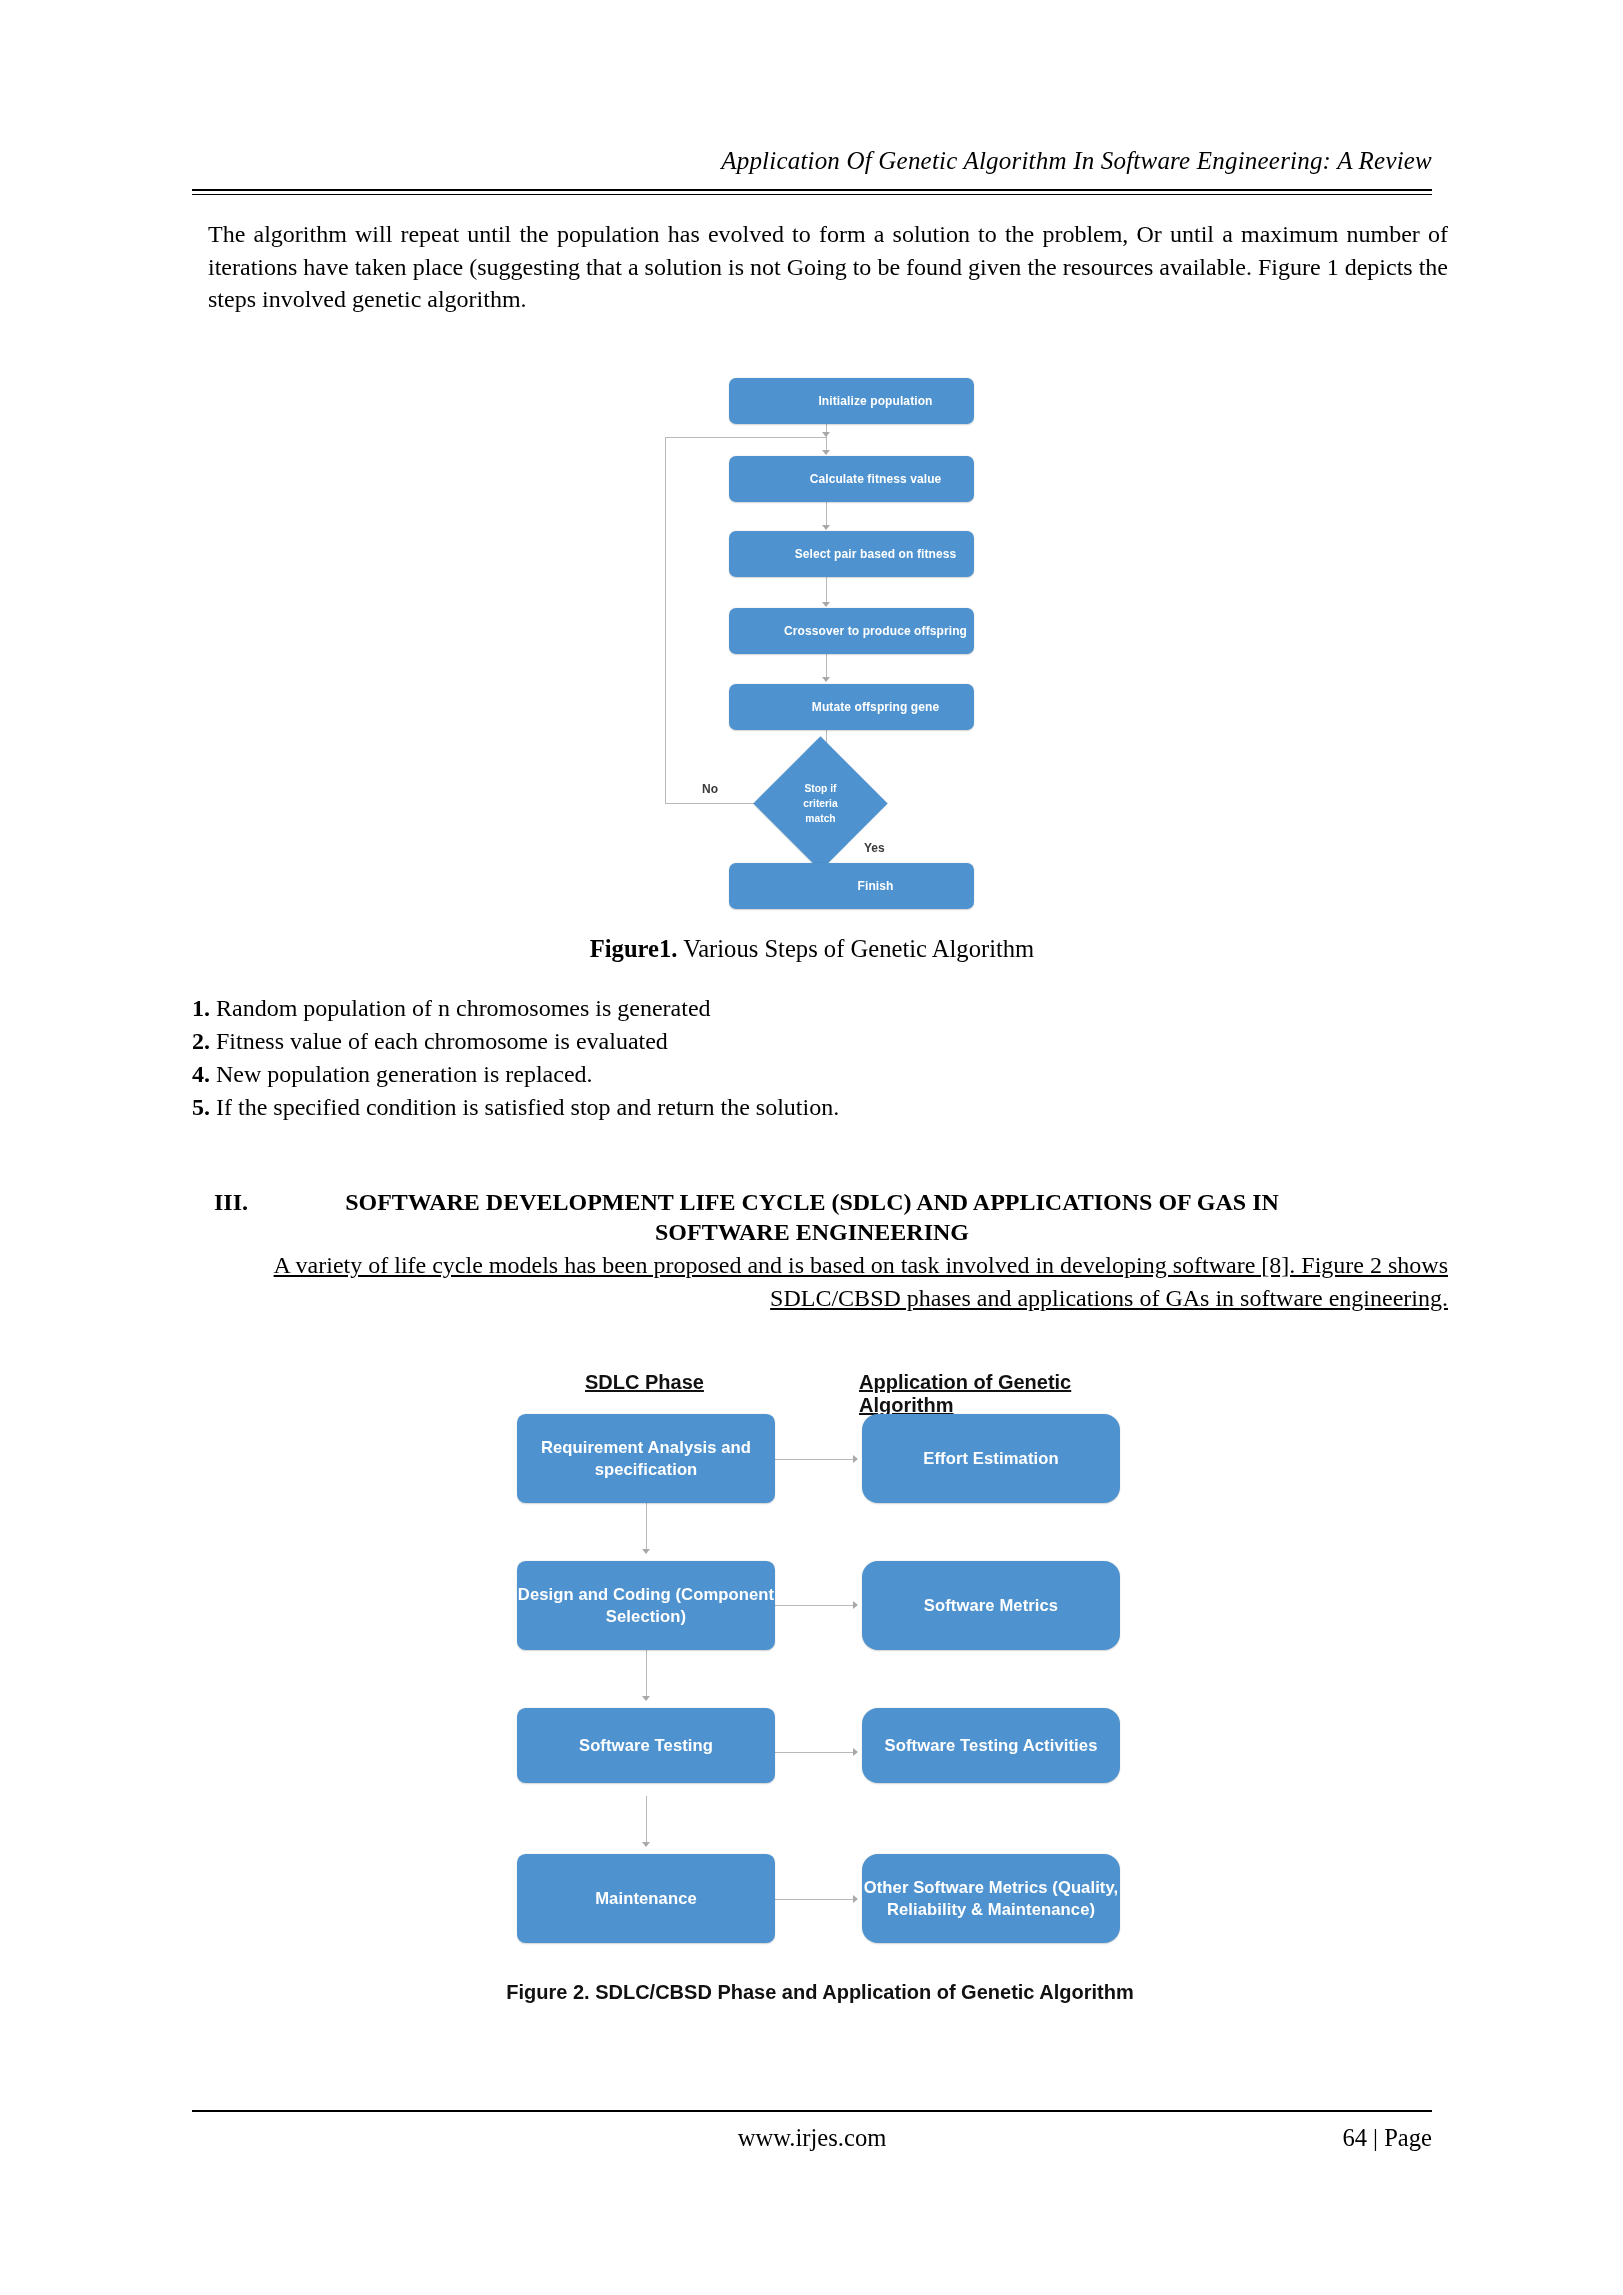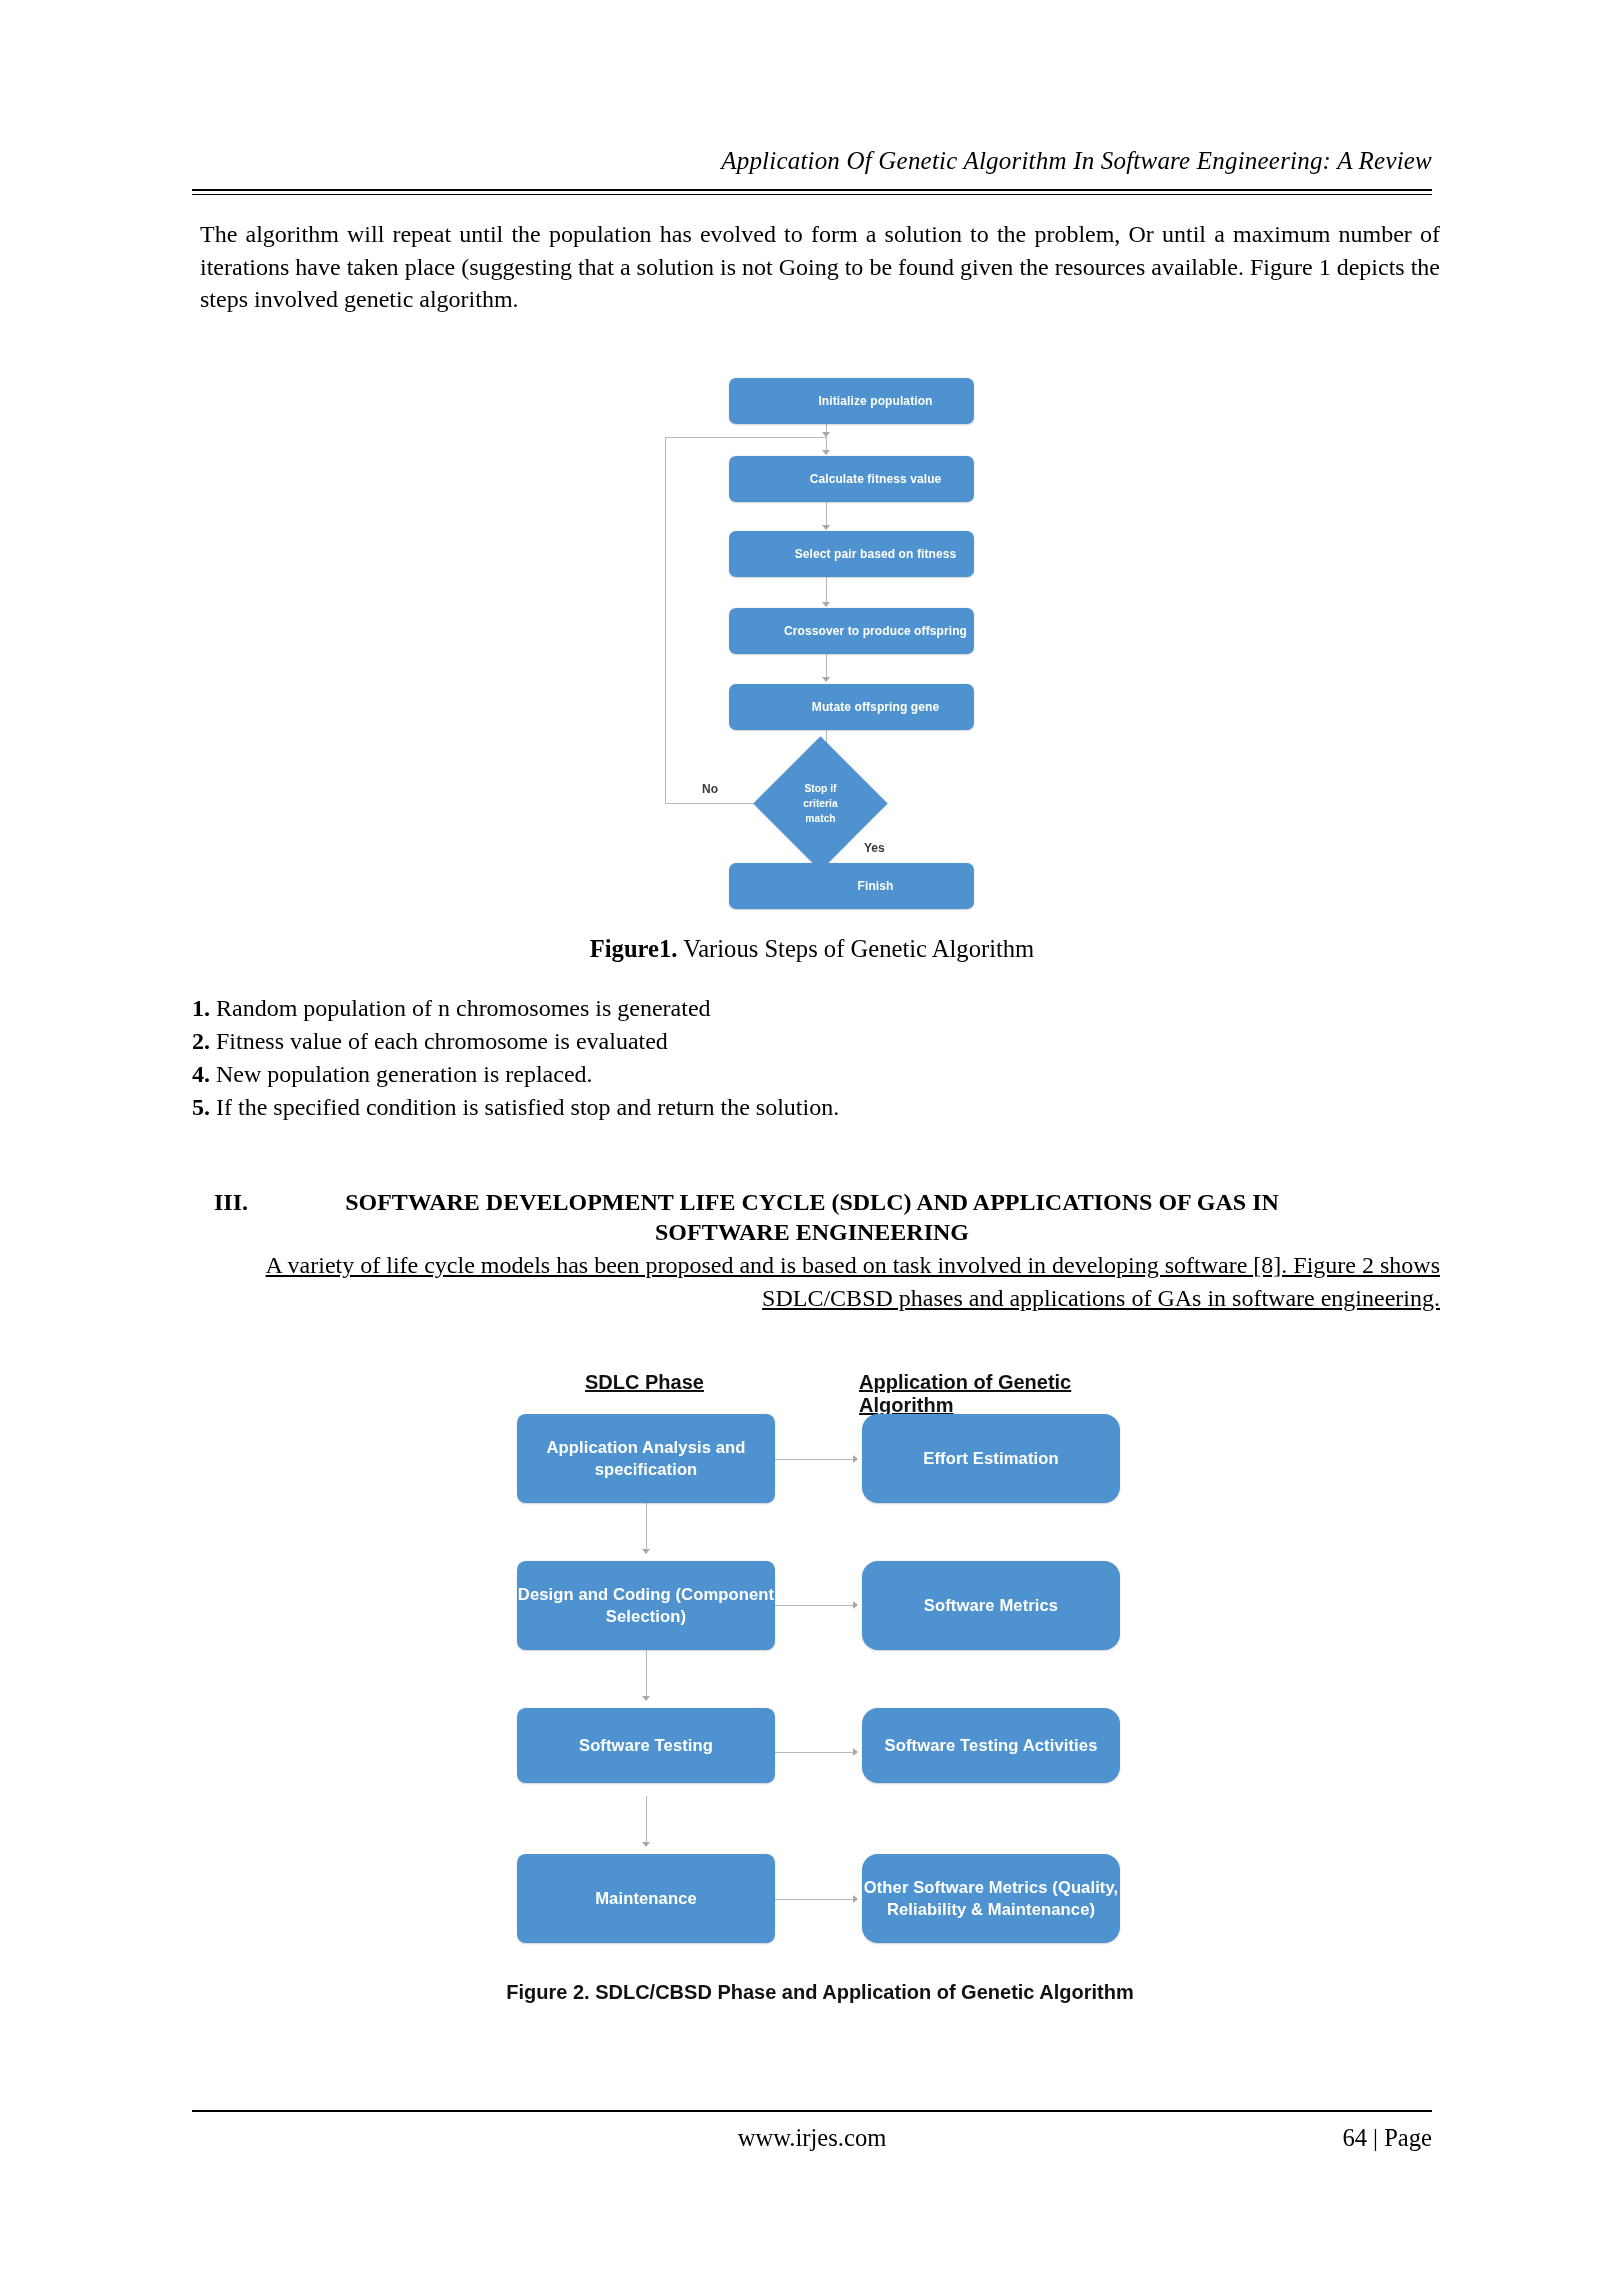--- a/index.html
+++ b/index.html
@@ -47,21 +47,21 @@
     left: 192px;
     top: 194px;
     width: 1240px;
     height: 0;
     border-top: 0.8px solid #000;
   }
 
   
   .para {
     position: absolute;
-    left: 200px;
+    left: 208px;
     width: 1240px;
     font-size: 24px;
     line-height: 32.5px;
     text-align: justify;
   }
   .para.p-intro { top: 218px; }
   .para.p-sdlc  { top: 1249px; text-align: right; text-decoration: underline; }
 
   
   .fig1 {
@@ -361,21 +361,21 @@
 
     <div class="hline" style="left:284px; top:258px; width:80px;"></div>
     <div class="arrowhead right" style="left:362px; top:254px;"></div>
 
     <div class="hline" style="left:284px; top:405px; width:80px;"></div>
     <div class="arrowhead right" style="left:362px; top:401px;"></div>
 
     <div class="hline" style="left:284px; top:552px; width:80px;"></div>
     <div class="arrowhead right" style="left:362px; top:548px;"></div>
 
-    <div class="gbox left-box r1">Application Analysis and specification</div>
+    <div class="gbox left-box r1">Requirement Analysis and specification</div>
     <div class="gbox left-box r2">Design and Coding (Component Selection)</div>
     <div class="gbox left-box r3">Software Testing</div>
     <div class="gbox left-box r4">Maintenance</div>
 
     <div class="gbox right-box r1">Effort Estimation</div>
     <div class="gbox right-box r2">Software Metrics</div>
     <div class="gbox right-box r3">Software Testing Activities</div>
     <div class="gbox right-box r4">Other Software Metrics (Quality, Reliability &amp; Maintenance)</div>
 
     <div class="fig2-caption">Figure 2. SDLC/CBSD Phase and Application of Genetic Algorithm</div>

